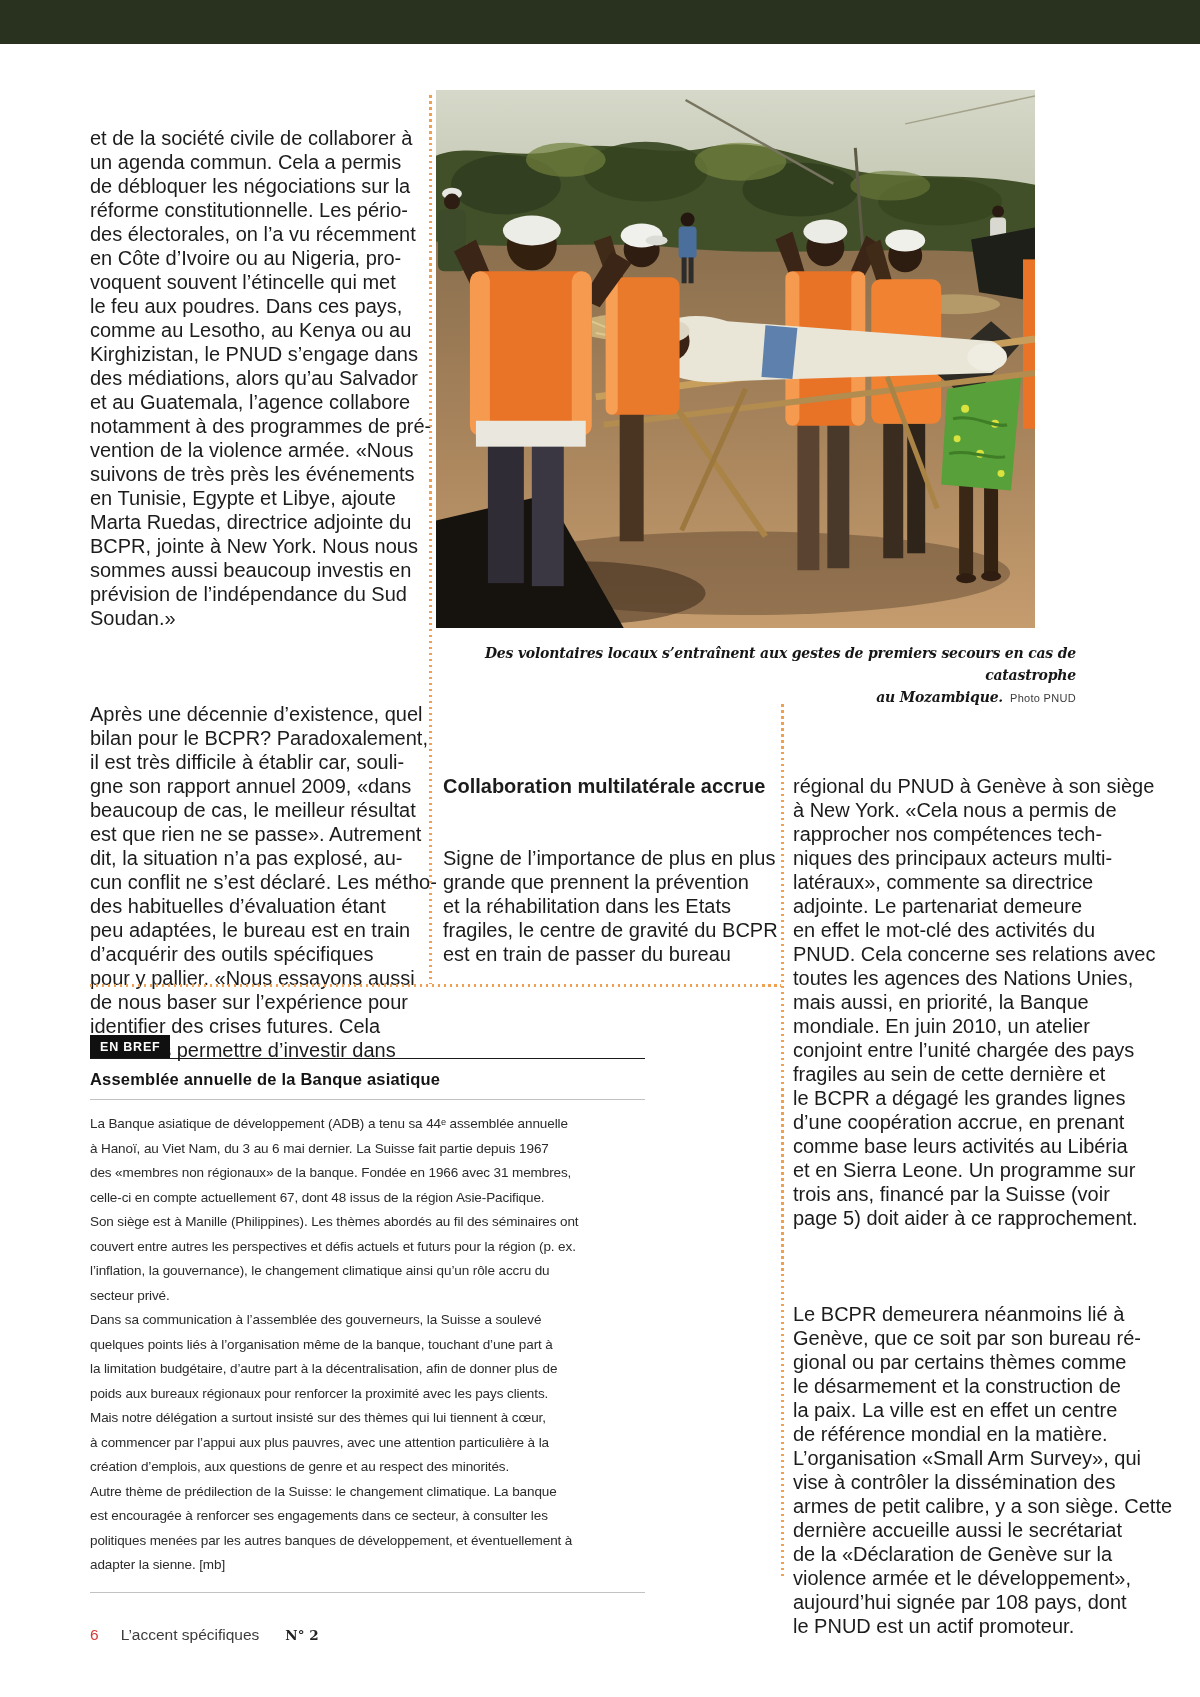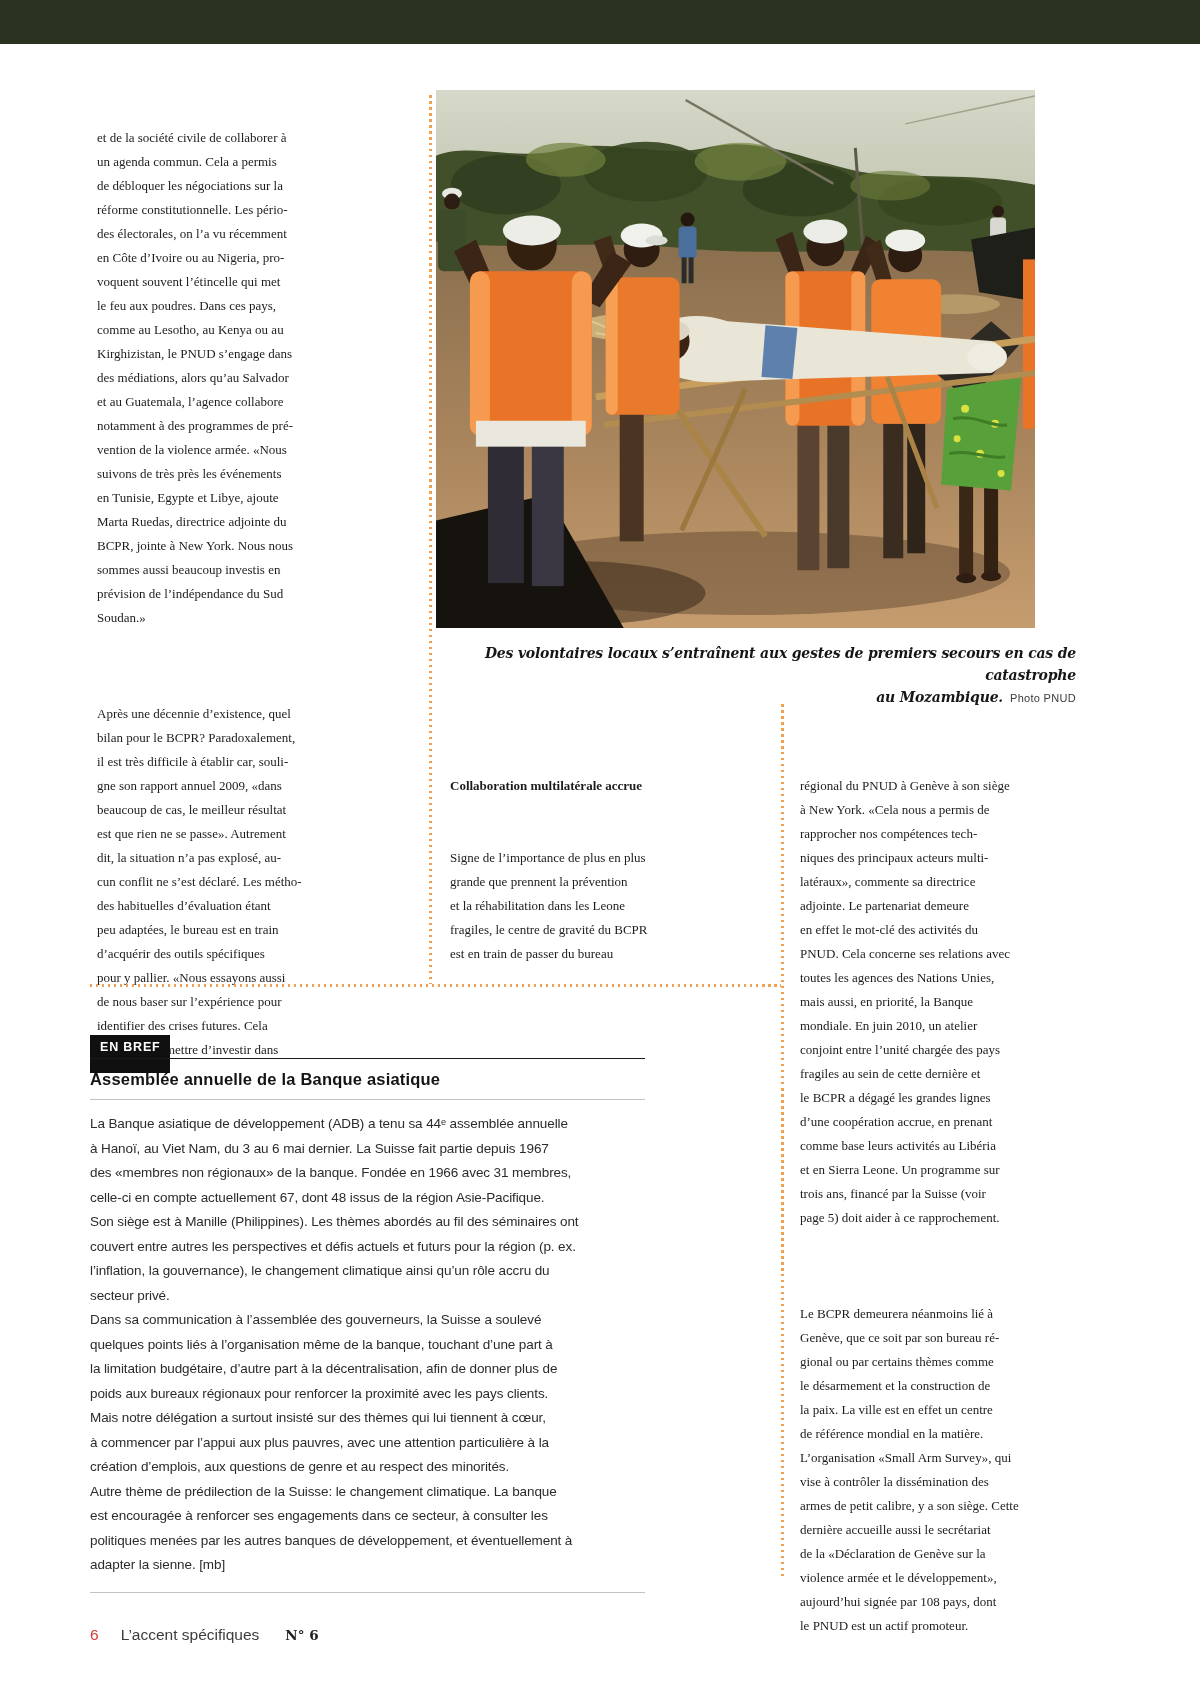--- a/index.html
+++ b/index.html
@@ -1,22 +1,22 @@
 <!DOCTYPE html>
 <html><head>
 <meta charset="utf-8">
 <style>
   html,body{margin:0;padding:0;background:#ffffff;}
   .page{position:relative;width:1200px;height:1697px;background:#ffffff;overflow:hidden;
         font-family:"DejaVu Serif",serif;color:#1c1c1c;}
   .topbar{position:absolute;left:0;top:0;width:1200px;height:44px;background:#29321e;}
 
   
-  .col{position:absolute;font-family:Liberation Serif, serif;font-size:13px;line-height:24px;
-       color:#1c1c1c;white-space:pre;margin-left:7px;}
+  .col{position:absolute;font-family:Liberation Sans, sans-serif;font-size:20px;line-height:24px;
+       color:#1c1c1c;white-space:pre;}
   .col-left{left:90px;top:78px;width:340px;}
   .col-mid{left:443px;top:726px;width:330px;}
   .col-right{left:793px;top:726px;width:250px;}
   .para{margin:0 0 24px 0;}
   .para.last{margin:0;}
   .heading{font-weight:bold;margin:0;}
 
   
   .vdots{position:absolute;width:3px;
          background-image:repeating-linear-gradient(to bottom,#efa052 0 2.5px,transparent 2.5px 6px);}
@@ -30,21 +30,21 @@
   .photo{position:absolute;left:436px;top:90px;width:599px;height:538px;overflow:hidden;}
   .caption{position:absolute;left:436px;top:642px;width:640px;font-family:"DejaVu Serif",serif;
            font-size:14px;line-height:22px;text-align:right;}
   .caption-text{font-style:italic;font-weight:bold;white-space:pre-line;color:#161616;letter-spacing:-0.2px;}
   .caption-credit{font-family:"Liberation Sans",sans-serif;font-style:normal;font-weight:normal;
                   font-size:11px;color:#3a3a3a;margin-left:7px;letter-spacing:0.3px;}
 
   
   .enbref-label{position:absolute;left:90px;top:1035px;background:#101010;color:#ffffff;
                 font-family:"Liberation Sans",sans-serif;font-size:12.5px;font-weight:bold;
-                letter-spacing:0.8px;padding:6px 10px 19px 10px;line-height:1;}
+                letter-spacing:0.8px;padding:6px 10px 5px 10px;line-height:1;}
   .enbref-rule-top{position:absolute;left:90px;top:1058px;width:555px;border-top:1.5px solid #1a1a1a;}
   .enbref-title{position:absolute;left:90px;top:1070px;width:555px;font-family:"Liberation Sans",sans-serif;
                 font-size:16.5px;font-weight:bold;color:#141414;letter-spacing:0.2px;}
   .enbref-rule{position:absolute;left:90px;width:555px;border-top:1px solid #c2c2c2;}
   .enbref-rule-mid{top:1099px;}
   .enbref-rule-bot{top:1592px;}
   .enbref-body{position:absolute;left:90px;top:1112px;width:610px;font-family:"Liberation Sans",sans-serif;
                font-size:13.5px;line-height:24.5px;color:#2b2b2b;white-space:pre;letter-spacing:-0.1px;}
 
   
@@ -231,21 +231,21 @@
 
   <div class="caption">
     <span class="caption-text">Des volontaires locaux s’entraînent aux gestes de premiers secours en cas de catastrophe
 au Mozambique.</span><span class="caption-credit">Photo PNUD</span>
   </div>
 
   <div class="col col-mid">
     <p class="para heading last">Collaboration multilatérale accrue</p>
     <p class="para last">Signe de l’importance de plus en plus
 grande que prennent la prévention
-et la réhabilitation dans les Leone
+et la réhabilitation dans les Etats
 fragiles, le centre de gravité du BCPR
 est en train de passer du bureau</p>
   </div>
 
   <div class="vdots vdots-2"></div>
 
   <div class="col col-right">
     <p class="para">régional du PNUD à Genève à son siège
 à New York. «Cela nous a permis de
 rapprocher nos compétences tech-
@@ -303,16 +303,16 @@
 Mais notre délégation a surtout insisté sur des thèmes qui lui tiennent à cœur,
 à commencer par l’appui aux plus pauvres, avec une attention particulière à la
 création d’emplois, aux questions de genre et au respect des minorités.
 Autre thème de prédilection de la Suisse: le changement climatique. La banque
 est encouragée à renforcer ses engagements dans ce secteur, à consulter les
 politiques menées par les autres banques de développement, et éventuellement à
 adapter la sienne. [mb]</div>
   <div class="enbref-rule enbref-rule-bot"></div>
 
   <div class="footer">
-    <span class="num">6</span><span class="mag">L’accent spécifiques</span><span class="issue">N° 6</span>
+    <span class="num">6</span><span class="mag">L’accent spécifiques</span><span class="issue">N° 2</span>
   </div>
 
 </div>
 
 </body></html>

